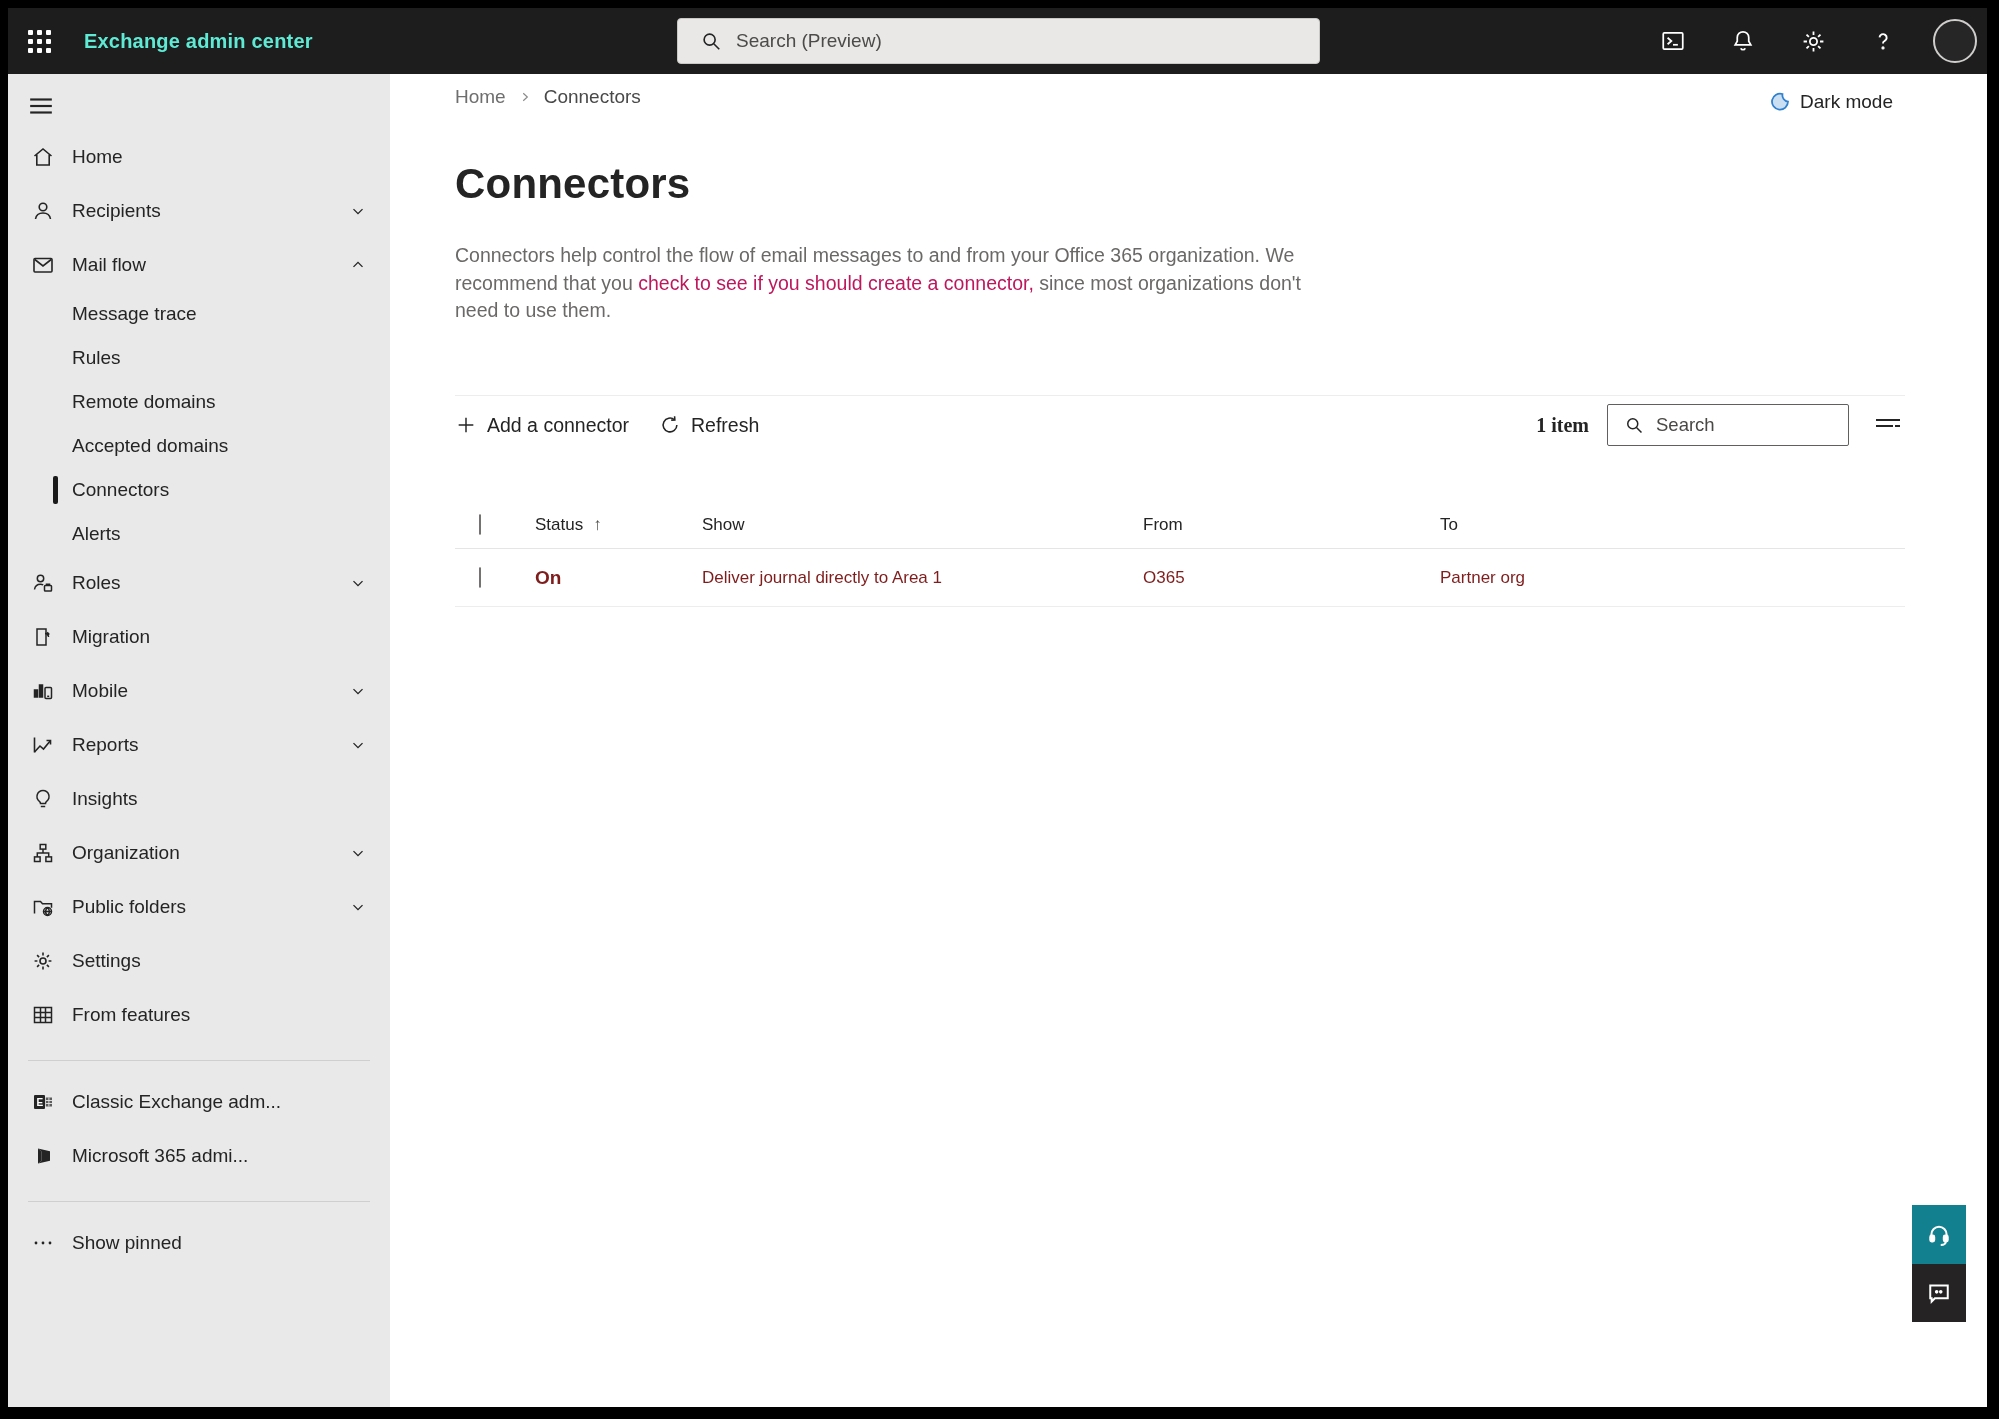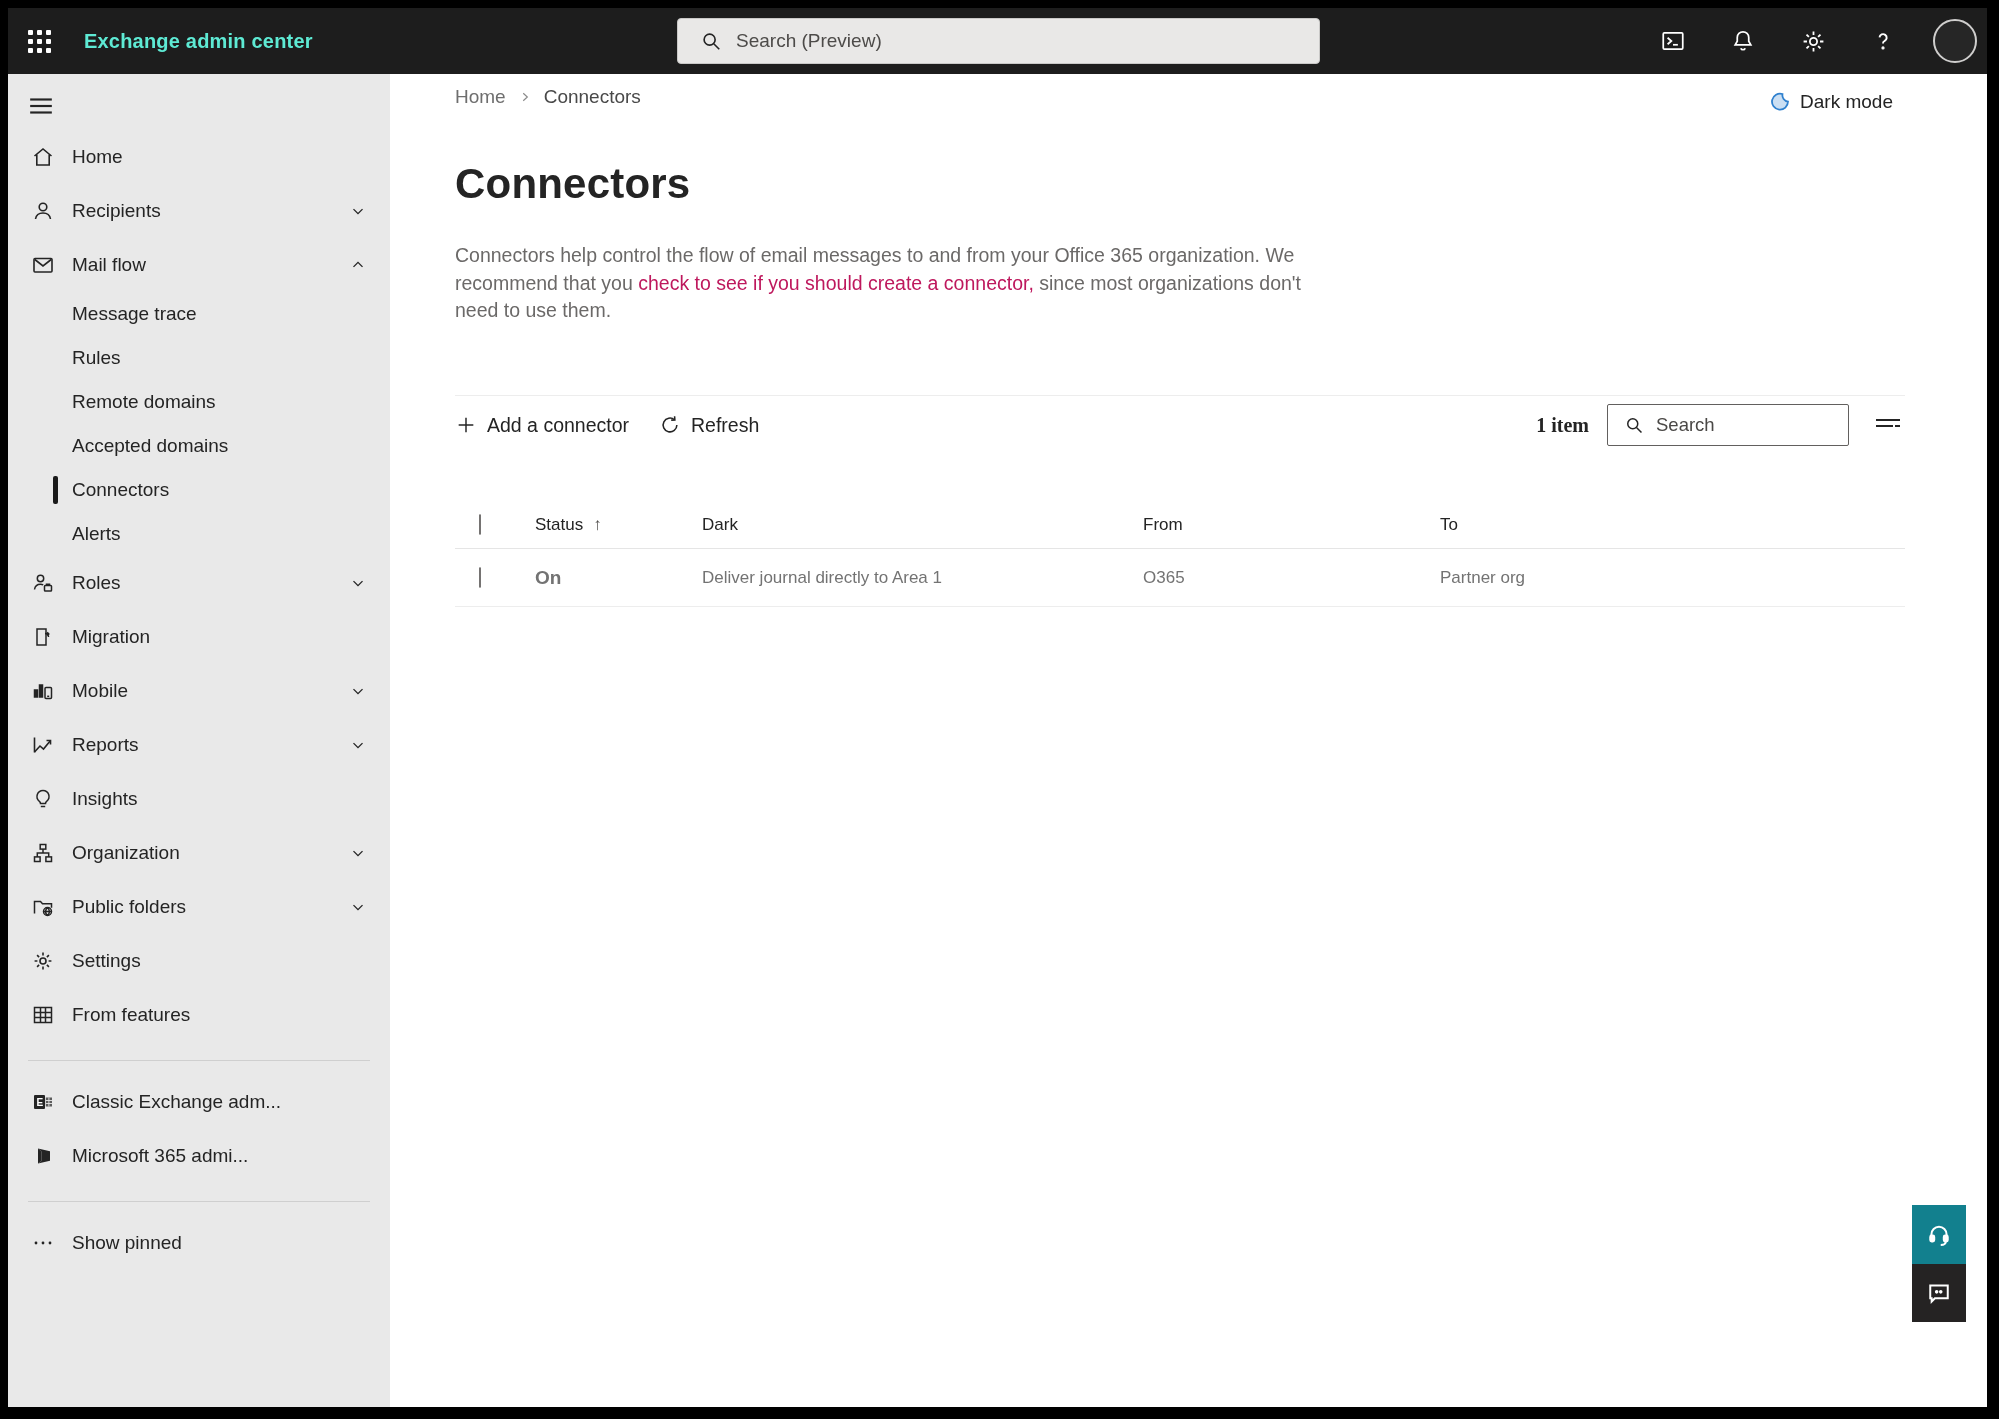--- a/index.html
+++ b/index.html
@@ -51,21 +51,21 @@
   .tb-btn { display:flex; align-items:center; gap:10px; color:#242424; font-size:19.5px; cursor:pointer; }
   .tb-btn + .tb-btn { margin-left:30px; }
   .tb-right { margin-left:auto; display:flex; align-items:center; }
   .item-count { font-family:"Liberation Serif", serif; font-weight:700; font-size:20px; color:#242424; margin-right:18px; }
   .tb-search { width:242px; height:42px; border:1px solid #62605e; border-radius:2px; background:#fff; display:flex; align-items:center; padding-left:16px; }
   .tb-search-ph { color:#4a4846; font-size:18.5px; margin-left:12px; }
   .filter-btn { margin-left:22px; width:34px; height:34px; display:flex; align-items:center; justify-content:center; cursor:pointer; }
 
   .tbl { position:absolute; left:65px; width:1450px; display:grid; grid-template-columns:80px 167px 441px 297px 1fr; align-items:center; }
   .tbl-head { top:427px; height:48px; border-bottom:1px solid #e5e5e5; color:#242424; font-size:17px; }
-  .tbl-row  { top:475px; height:58px; border-bottom:1px solid #ededed; color:#737373; font-size:17px; }
+  .tbl-row  { top:475px; height:58px; border-bottom:1px solid #ededed; color:#7f1d1d; font-size:17px; }
   .cb { width:25px; height:25px; border:1.5px solid #757372; border-radius:3px; background:#fff; margin-left:24px; cursor:pointer; }
   .col-status { display:flex; align-items:flex-start; gap:10px; }
   .sort-arrow { color:#4f4d4b; font-size:17px; }
   .status-on { font-weight:700; font-size:19px; }
 
   
   .fab { position:absolute; width:54px; display:flex; align-items:center; justify-content:center; cursor:pointer; }
   .fab-help { left:1904px; top:1197px; height:59px; background:#12808e; }
   .fab-feedback { left:1904px; top:1256px; height:58px; background:#252323; }
 </style>
@@ -421,21 +421,21 @@
         </div>
       </div>
     </div>
 
     <div class="tbl tbl-head">
       <div><span class="cb"></span></div>
       <div class="col-status">
         <span>Status</span>
         <span class="sort-arrow">↑</span>
       </div>
-      <div>Dark</div>
+      <div>Show</div>
       <div>From</div>
       <div>To</div>
     </div>
 
     <div class="tbl tbl-row">
       <div><span class="cb"></span></div>
       <div class="status-on">On</div>
       <div>Deliver journal directly to Area 1</div>
       <div>O365</div>
       <div>Partner org</div>

